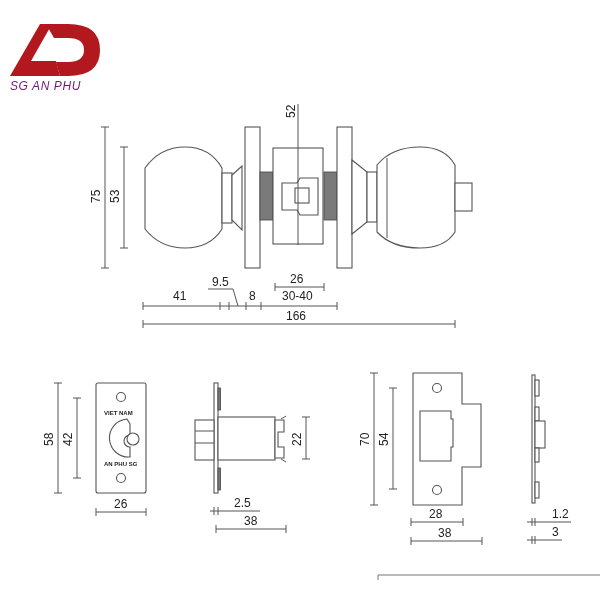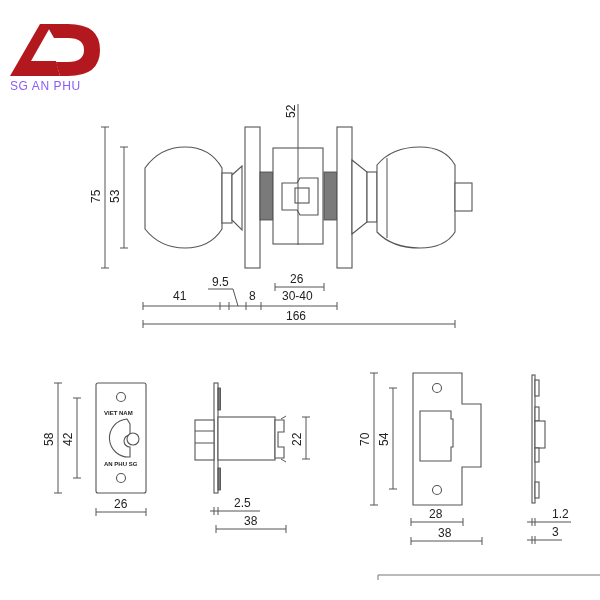--- a/index.html
+++ b/index.html
@@ -1,18 +1,18 @@
 <!DOCTYPE html>
 <html><head>
   <meta charset="utf-8">
   <style>
     html, body { margin: 0; padding: 0; background: #ffffff; }
     body { width: 600px; height: 600px; position: relative; overflow: hidden; font-family: "Liberation Sans", sans-serif; }
     .logo { position: absolute; left: 8px; top: 14px; width: 100px; height: 80px; }
-    .logo-text { position: absolute; left: 10px; top: 79px; font-family: "Liberation Sans", sans-serif; font-size: 12px; color: #8b5cf6; letter-spacing: 0.6px; font-weight: normal; white-space: nowrap; }
+    .logo-text { position: absolute; left: 10px; top: 79px; font-family: "Liberation Sans", sans-serif; font-size: 12px; color: #701a75; letter-spacing: 0.6px; font-style: italic; font-weight: normal; white-space: nowrap; }
     svg.drawing { position: absolute; left: 0; top: 0; width: 600px; height: 600px; }
     svg text { font-family: "Liberation Sans", sans-serif; font-size: 12px; fill: #222; }
     .ln { stroke: #555; stroke-width: 1; fill: none; }
     .ob { stroke: #555; stroke-width: 1.1; fill: #fff; }
     .dk { fill: #7a7a7a; stroke: #444; stroke-width: 0.8; }
   </style>
 </head>
 <body>
 
 <svg class="logo" viewBox="0 0 100 80">

